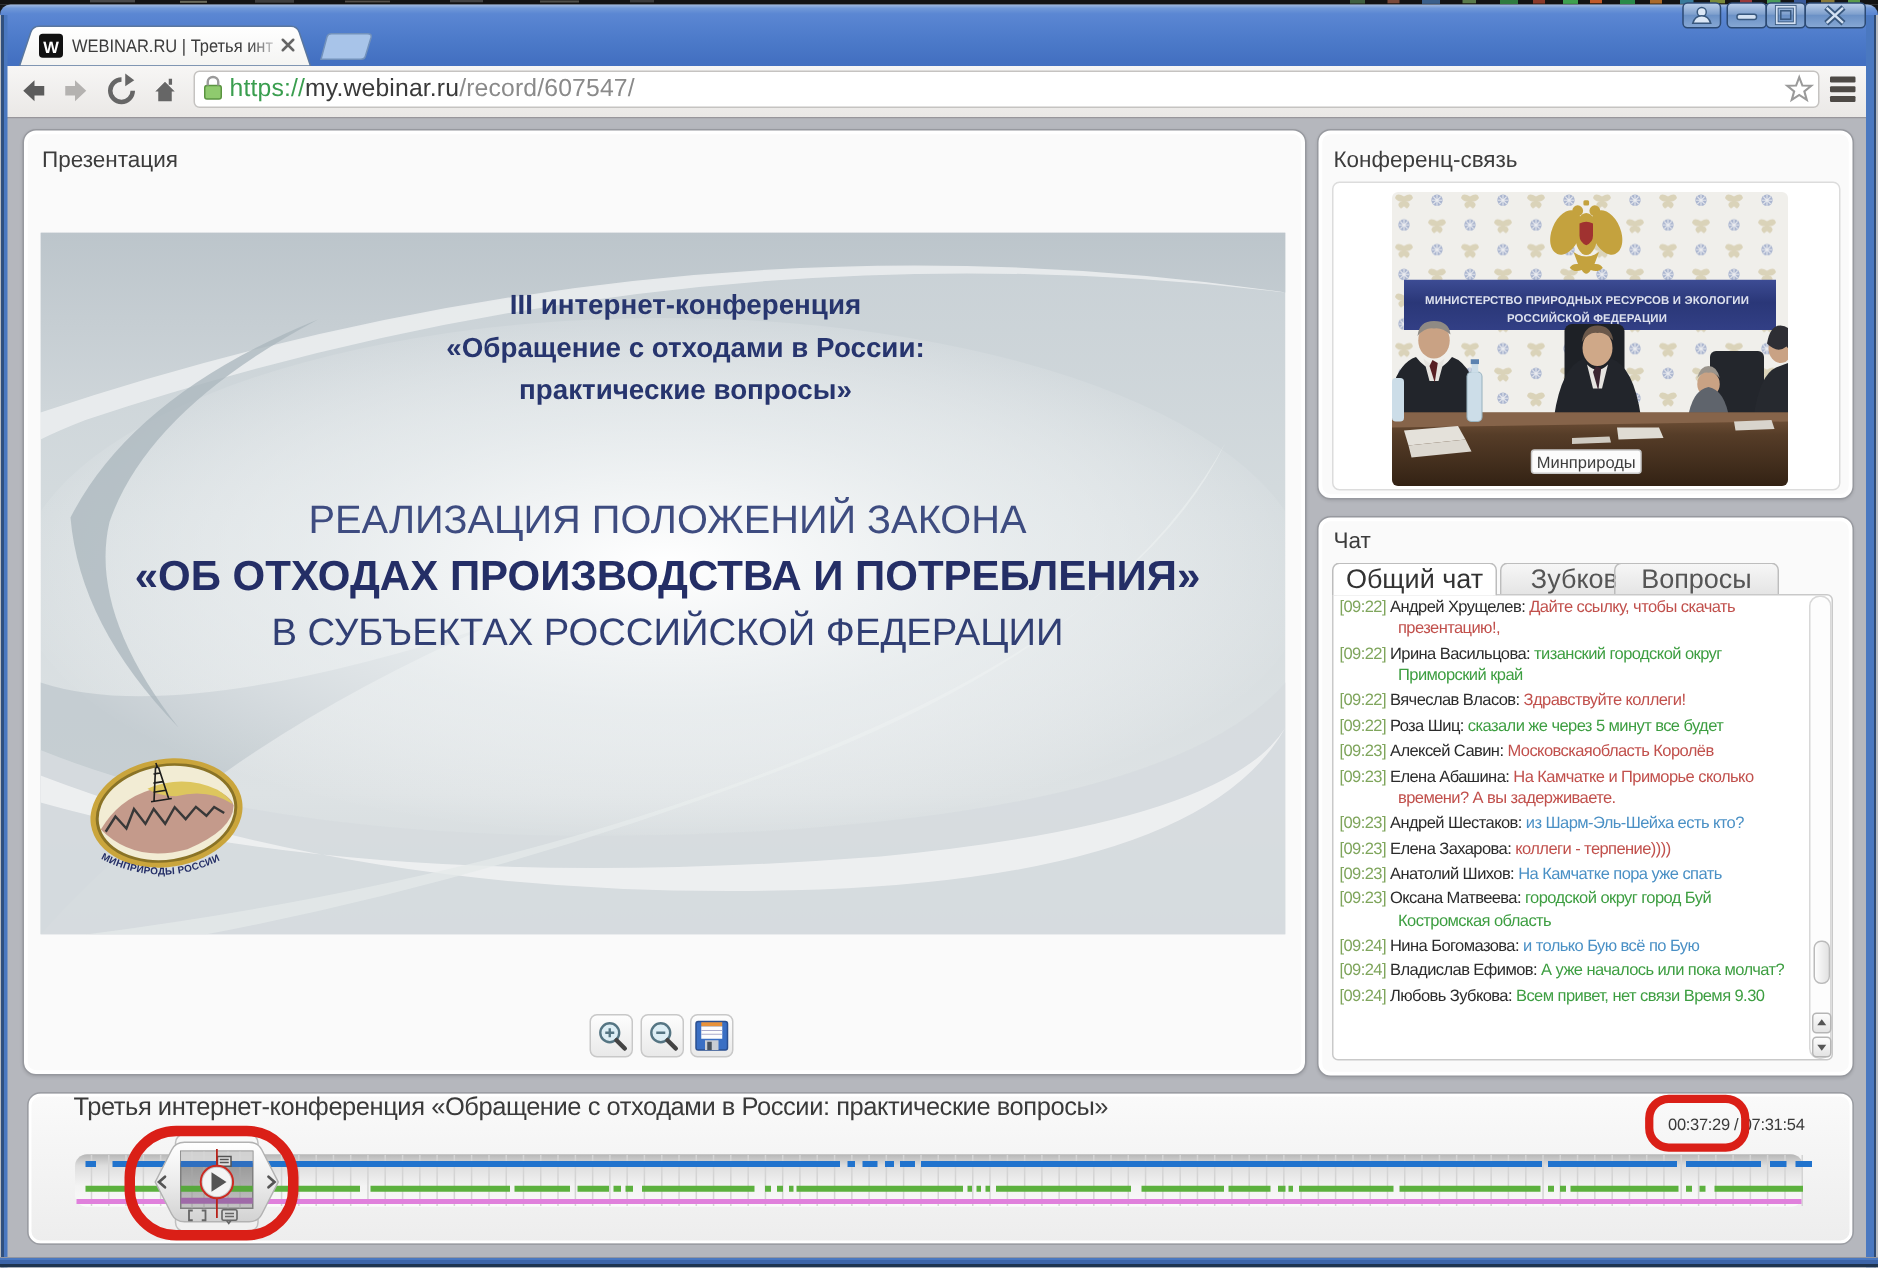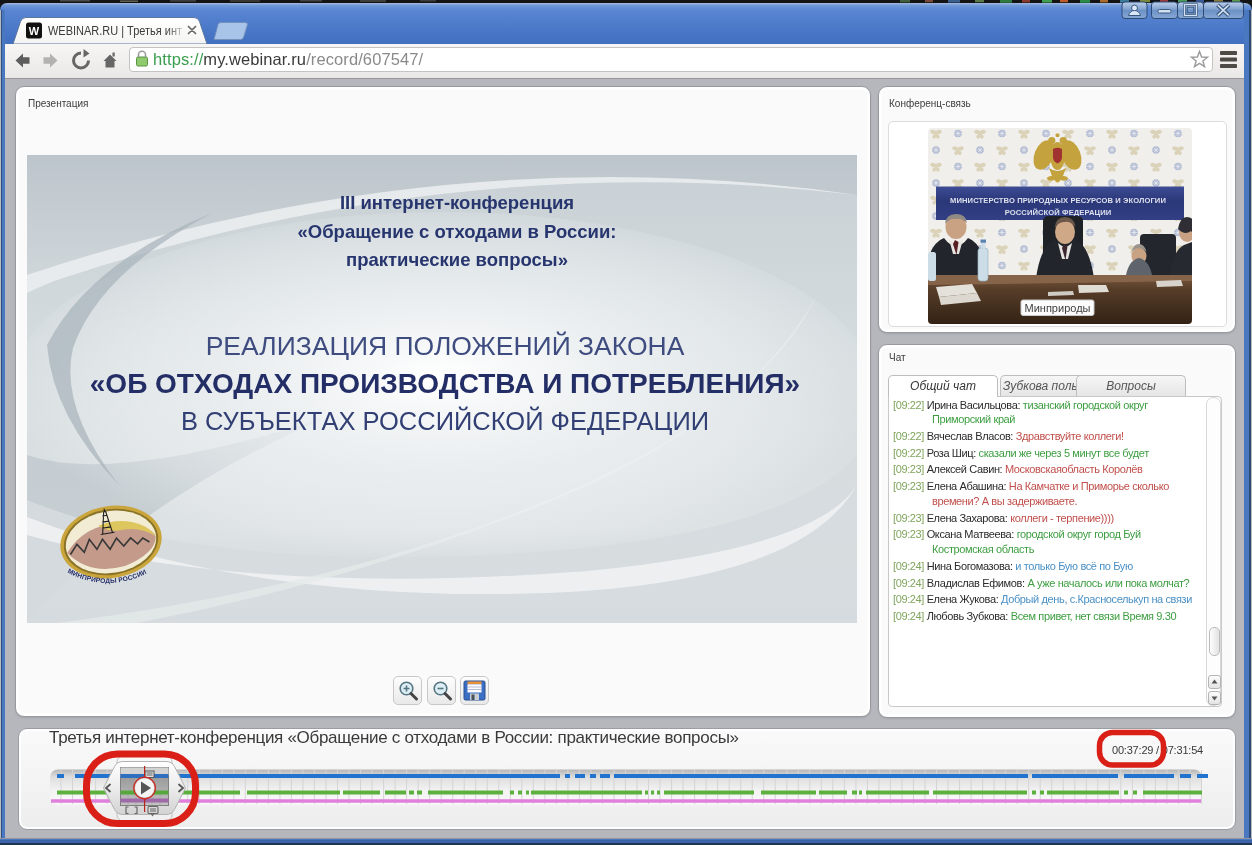--- a/index.html
+++ b/index.html
@@ -15,29 +15,29 @@
     background:linear-gradient(#f7f6f5, #eae8e6); border-bottom:1px solid #98969b; }
   #urlbar { left:129px; top:47px; width:1084px; height:25px; background:#fff;
     border:1px solid #c5c3c1; border-radius:4px; }
   #urltext { left:153px; top:50px; font-size:16.5px; letter-spacing:0.1px; color:#3a3a3a; }
   #urltext .grn { color:#3a9e4f; }
   #urltext .pth { color:#8a8a8a; }
   
   #page { left:5px; top:79px; width:1239px; height:759px; background:#b5b7bd; }
   .panel { position:absolute; background:#fafafa; border:1px solid #97999f; border-radius:9px;
     box-shadow:inset 0 0 0 2.5px #fff, 0 1px 2px rgba(0,0,0,0.1); }
-  .plabel { position:absolute; font-size:10px; color:#3c3c3c; }
+  .plabel { position:absolute; font-size:15px; color:#3c3c3c; }
   
   #wl { left:0; top:10px; width:5px; height:835px; background:linear-gradient(90deg,#b8bcc2 0 1px,#30507e 1px 2.5px,#4a78c0 2.5px); }
   #wr { left:1244px; top:10px; width:8px; height:835px; background:linear-gradient(90deg,#4a78c0 0 5.5px,#2e4a74 5.5px 7px,#b8bcc2 7px); }
   #wb { left:0; top:838px; width:1252px; height:7px; background:linear-gradient(#9296a0 0 1px,#4a78c0 1px 2px,#3c64a8 2px 5px,#1e3450 5px); }
   
   .tabbtn { position:absolute; top:375px; height:22px; border:1px solid #bdbdbd; border-bottom:none;
-    border-radius:5px 5px 0 0; background:linear-gradient(#f6f6f6,#e4e4e4); font-size:12px; color:#555;
-    text-align:center; line-height:21px;font-style:italic; }
+    border-radius:5px 5px 0 0; background:linear-gradient(#f6f6f6,#e4e4e4); font-size:18px; color:#555;
+    text-align:center; line-height:21px; }
   #chatbox { position:absolute; left:888px; top:396px; width:334px; height:311px; background:#fff;
     border:1px solid #c9c9c9; border-radius:0 4px 4px 4px; }
   #chatmsgs { position:absolute; left:4px; top:0.5px; width:310px; font-size:11px; letter-spacing:-0.38px; line-height:14.6px; color:#2b2b2b; }
   .msg { padding-left:39px; text-indent:-39px; margin-bottom:2.2px; }
   .ts { color:#7fa55c; }
   .red { color:#c1504c; } .grn2 { color:#3d9e41; } .blu { color:#4a90c5; }
 </style>
 </head>
 <body>
 <div id="noise" class="abs"></div>
@@ -328,30 +328,32 @@
   <text x="129.5" y="184" font-size="11" fill="#3e3e3e" text-anchor="middle">Минприроды</text>
 </svg>
 
 <div class="panel" style="left:878px; top:344px; width:358px; height:374px;"></div>
 <div class="plabel" style="left:889px; top:352px;">Чат</div>
 <div class="tabbtn" style="left:888px; width:110px; background:#fff; color:#333; z-index:3;">Общий чат</div>
 <div class="tabbtn" style="left:1000px; width:109px;">Зубкова пользов...</div>
 <div class="tabbtn" style="left:1076px; width:110px;">Вопросы</div>
 <div id="chatbox">
   <div id="chatmsgs">
+    <div class="msg"><span class="ts">[09:22]</span> Андрей Хрущелев: <span class="red">Дайте ссылку, чтобы скачать презентацию!,</span></div>
     <div class="msg"><span class="ts">[09:22]</span> Ирина Васильцова: <span class="grn2">тизанский городской округ Приморский край</span></div>
     <div class="msg"><span class="ts">[09:22]</span> Вячеслав Власов: <span class="red">Здравствуйте коллеги!</span></div>
     <div class="msg"><span class="ts">[09:22]</span> Роза Шиц: <span class="grn2">сказали же через 5 минут все будет</span></div>
     <div class="msg"><span class="ts">[09:23]</span> Алексей Савин: <span class="red">Московскаяобласть Королёв</span></div>
     <div class="msg"><span class="ts">[09:23]</span> Елена Абашина: <span class="red">На Камчатке и Приморье сколько времени? А вы задерживаете.</span></div>
+    <div class="msg"><span class="ts">[09:23]</span> Андрей Шестаков: <span class="blu">из Шарм-Эль-Шейха есть кто?</span></div>
     <div class="msg"><span class="ts">[09:23]</span> Елена Захарова: <span class="red">коллеги - терпение))))</span></div>
+    <div class="msg"><span class="ts">[09:23]</span> Анатолий Шихов: <span class="blu">На Камчатке пора уже спать</span></div>
     <div class="msg"><span class="ts">[09:23]</span> Оксана Матвеева: <span class="grn2">городской округ город Буй Костромская область</span></div>
     <div class="msg"><span class="ts">[09:24]</span> Нина Богомазова: <span class="blu">и только Бую всё по Бую</span></div>
     <div class="msg"><span class="ts">[09:24]</span> Владислав Ефимов: <span class="grn2">А уже началось или пока молчат?</span></div>
-    <div class="msg"><span class="ts">[09:24]</span> Елена Жукова: <span class="blu">Добрый день, с.Красноселькуп на связи</span></div>
     <div class="msg"><span class="ts">[09:24]</span> Любовь Зубкова: <span class="grn2">Всем привет, нет связи Время 9.30</span></div>
   </div>
 </div>
 
 <div class="abs" style="left:18px; top:728px; width:1218px; height:102px; background:linear-gradient(#fafafa,#ededed); border:1px solid #9b9da3; border-radius:9px; box-shadow:inset 0 0 0 2px #fff;"></div>
 <div class="abs" style="left:49px; top:728px; font-size:17px; letter-spacing:-0.3px; color:#3a3a3a;">Третья интернет-конференция «Обращение с отходами в России: практические вопросы»</div>
 <div class="abs" style="left:1112px; top:744px; font-size:11px; letter-spacing:-0.2px; color:#3a3a3a;">00:37:29 / 07:31:54</div>
 <svg class="abs" style="left:18px; top:728px;" width="1218" height="104" viewBox="0 0 1218 104">
   <defs>
     <linearGradient id="trk" x1="0" y1="0" x2="0" y2="1">

